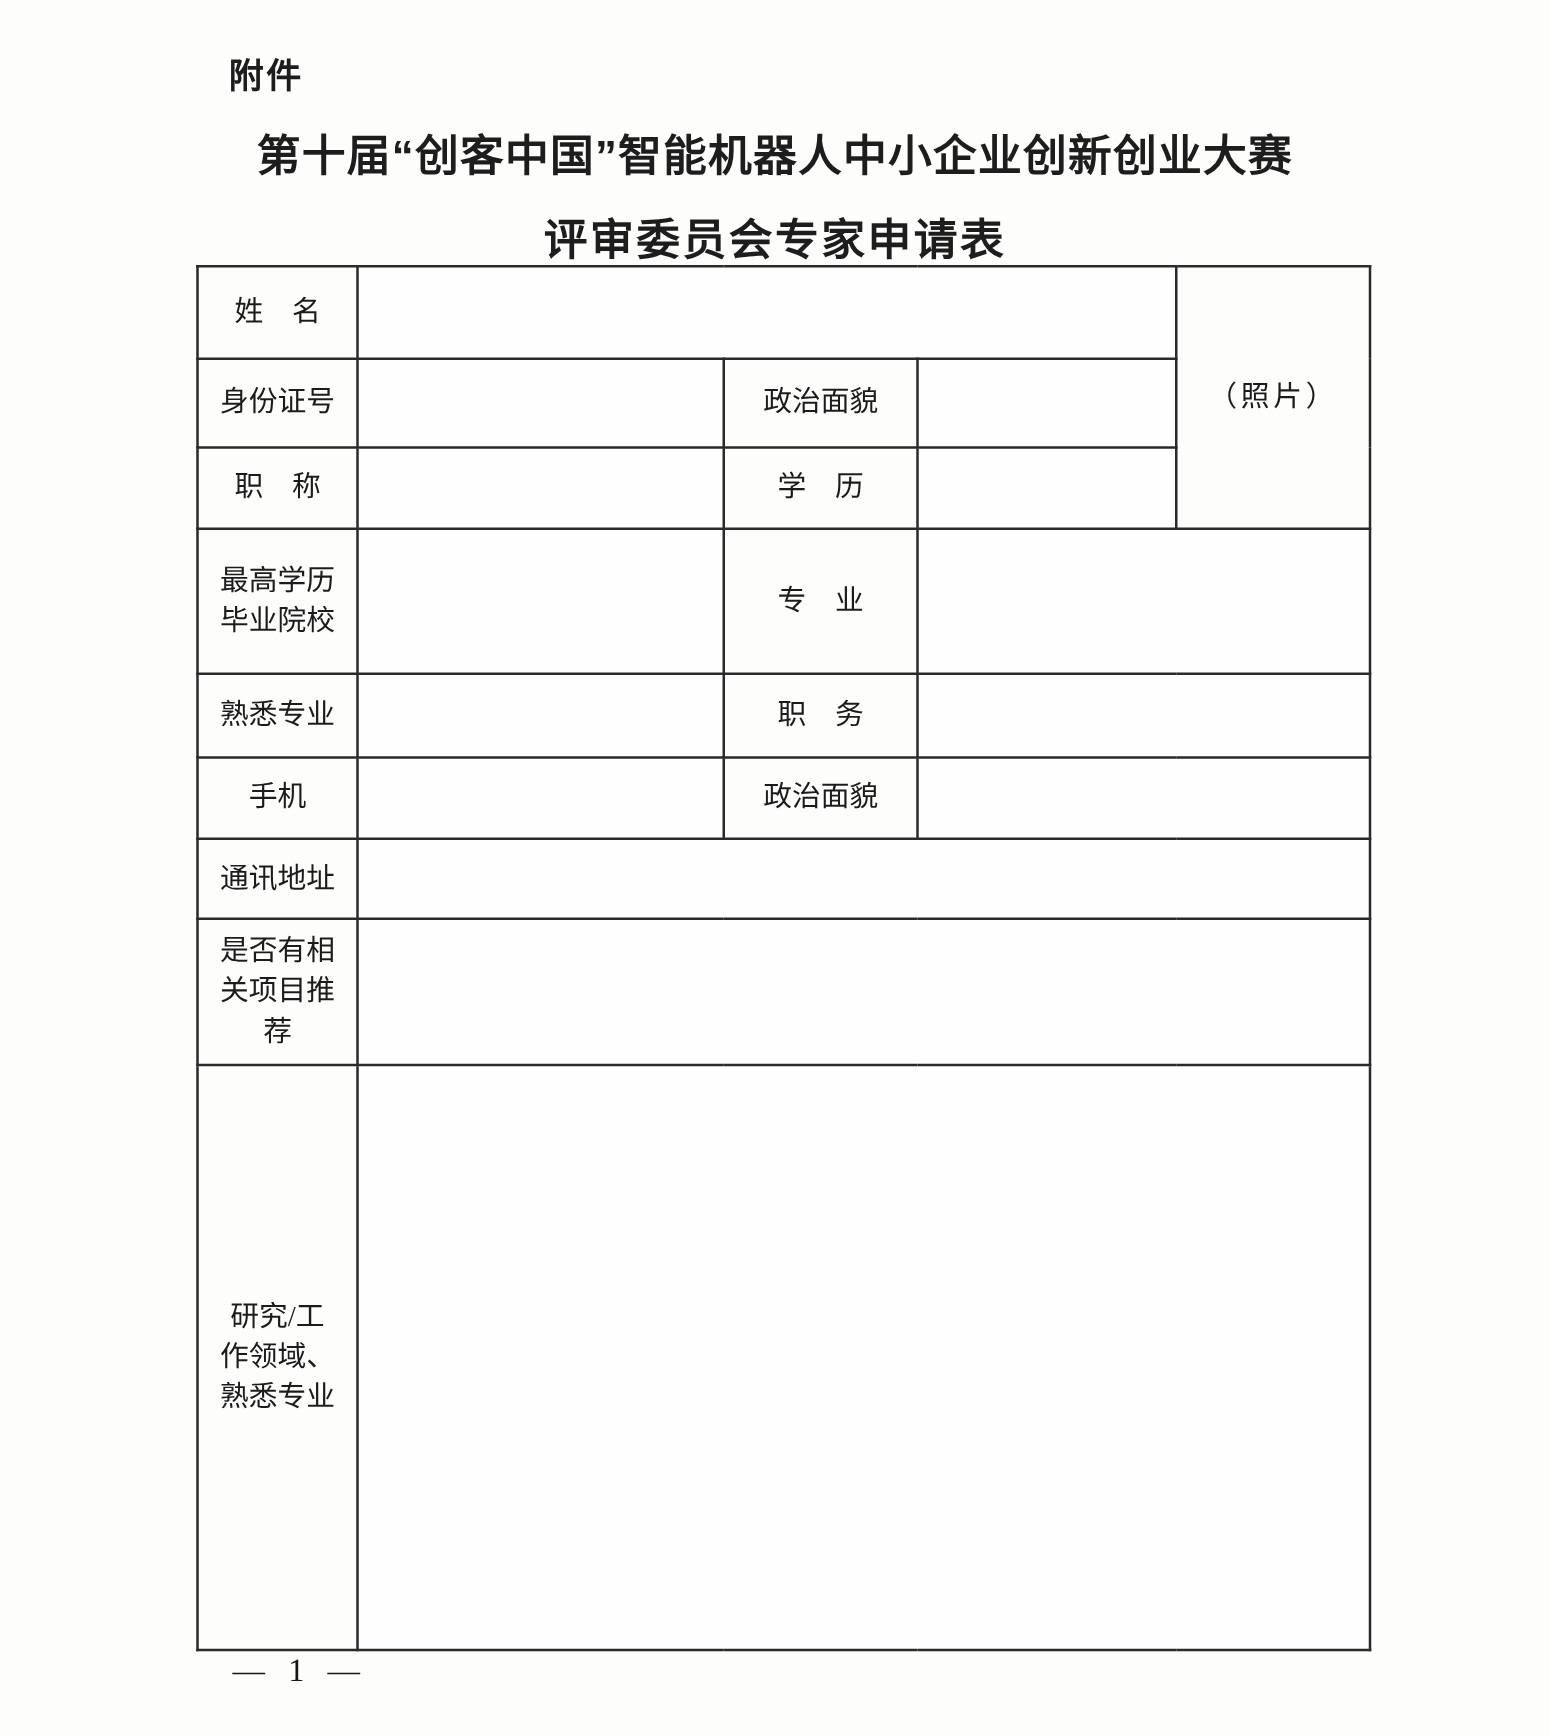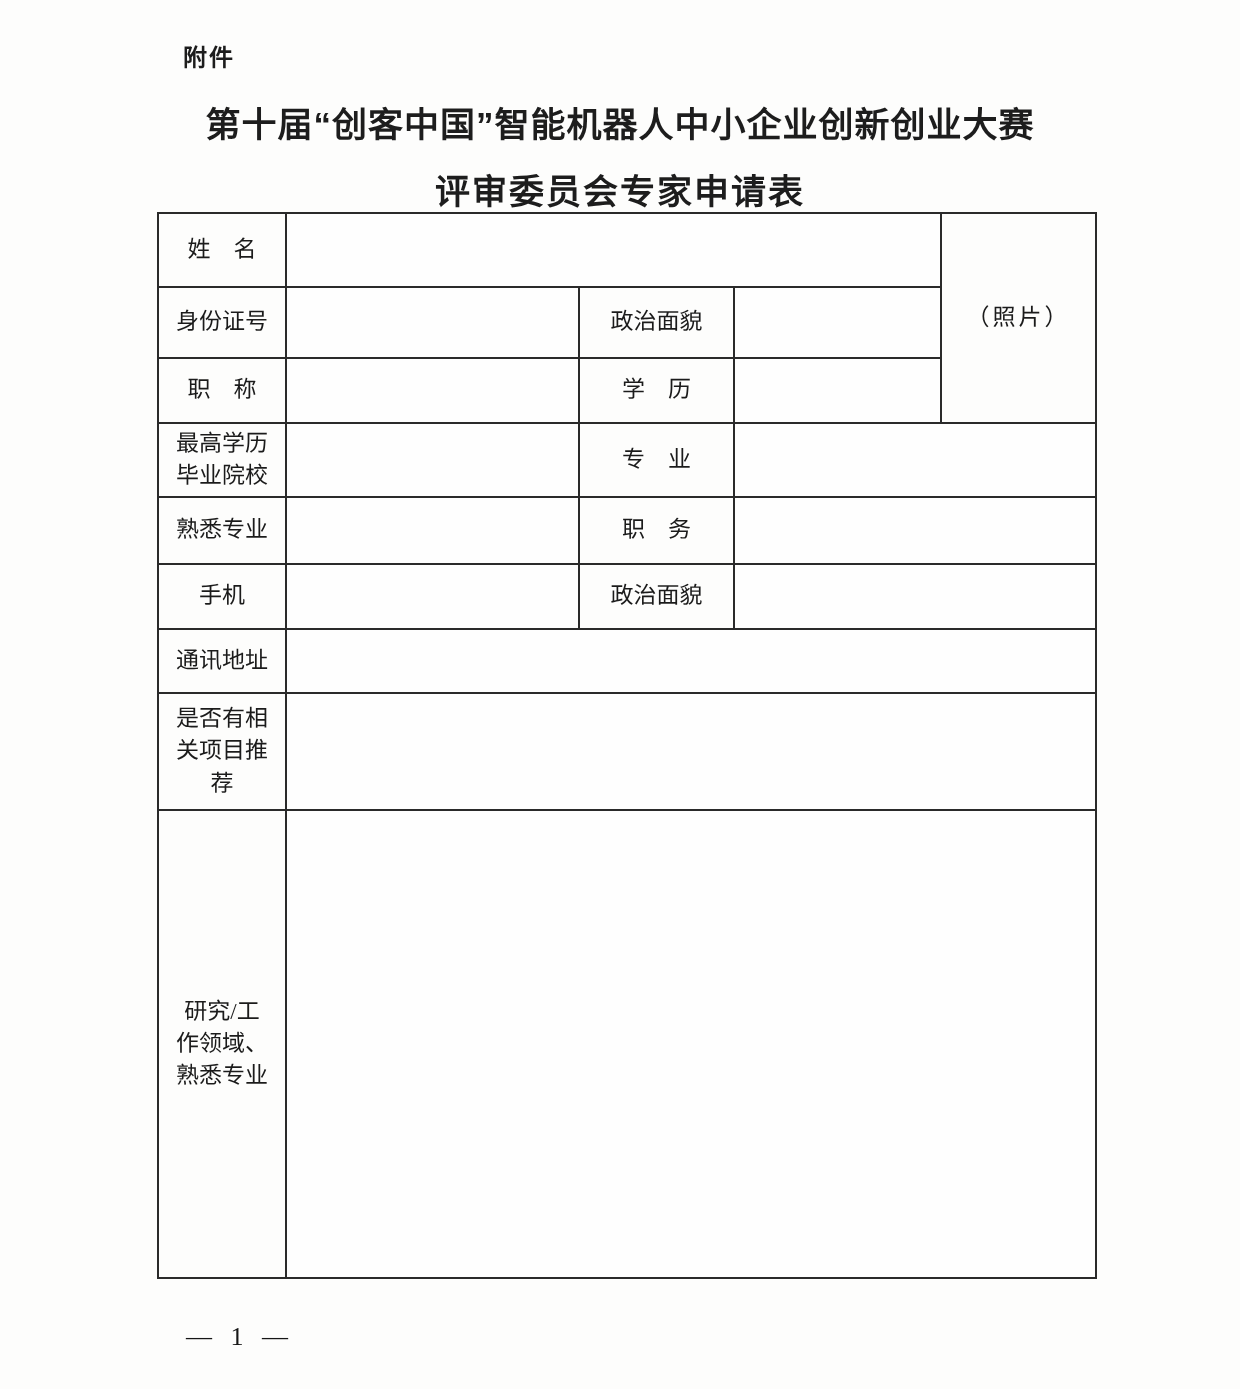--- a/index.html
+++ b/index.html
@@ -11,21 +11,21 @@
     margin: 0 auto;
     background: #fdfdfc;
     color: #1d1d1d;
     font-family: "Liberation Serif", "DejaVu Serif", serif;
     overflow: hidden;
   }
   .attachment {
     position: absolute;
     left: 183px;
     top: 38px;
-    font-size: 24px;
+    font-size: 28px;
     font-weight: 700;
     font-family: Liberation Sans, sans-serif;
     letter-spacing: 2px;
   }
   .title-line1 {
     position: absolute;
     top: 96px;
     left: 0;
     width: 100%;
     text-align: center;
@@ -114,21 +114,21 @@
         <td class="value"></td>
         <td class="label">政治面貌</td>
         <td class="value"></td>
       </tr>
       <tr style="height:65px">
         <td class="label">职　称</td>
         <td class="value"></td>
         <td class="label">学　历</td>
         <td class="value"></td>
       </tr>
-      <tr style="height:74px">
+      <tr style="height:116px">
         <td class="label">最高学历
 毕业院校</td>
         <td class="value"></td>
         <td class="label">专　业</td>
         <td class="value" colspan="2"></td>
       </tr>
       <tr style="height:67px">
         <td class="label">熟悉专业</td>
         <td class="value"></td>
         <td class="label">职　务</td>

